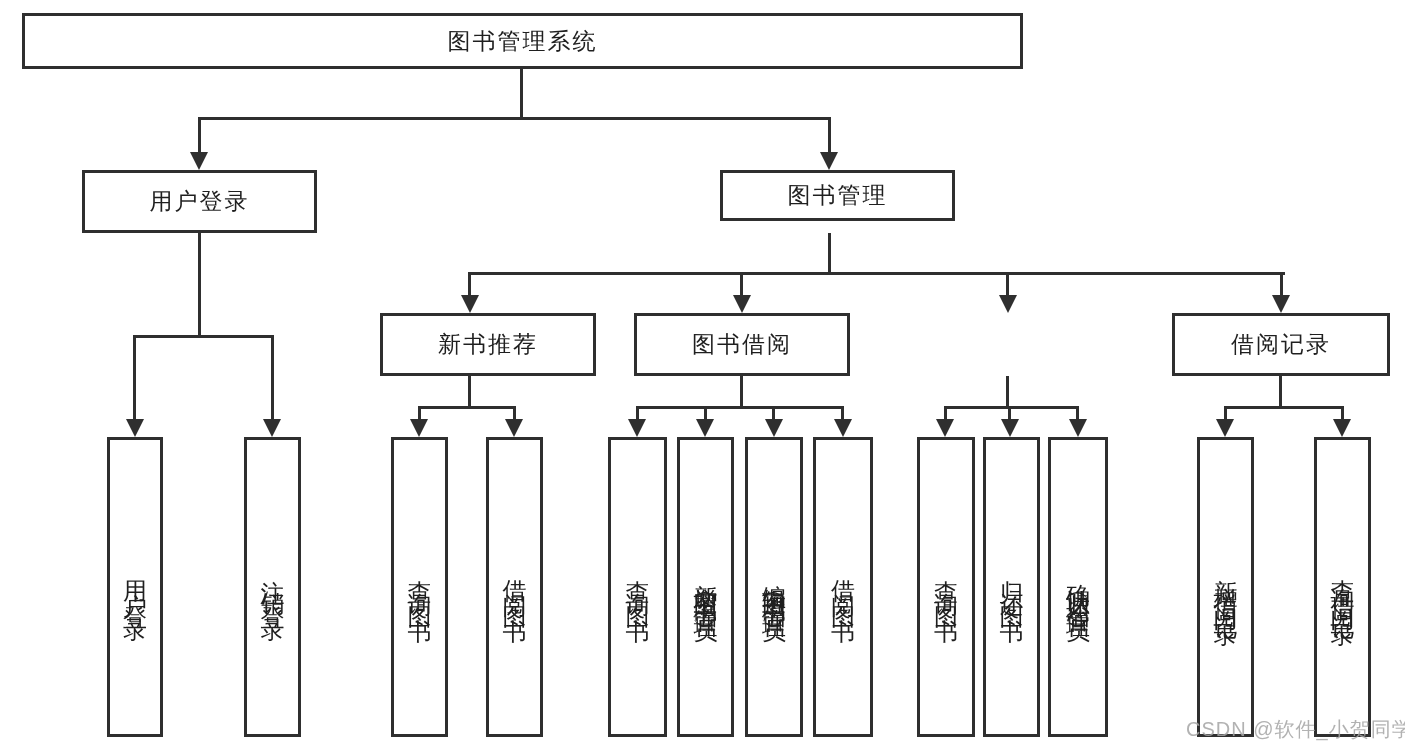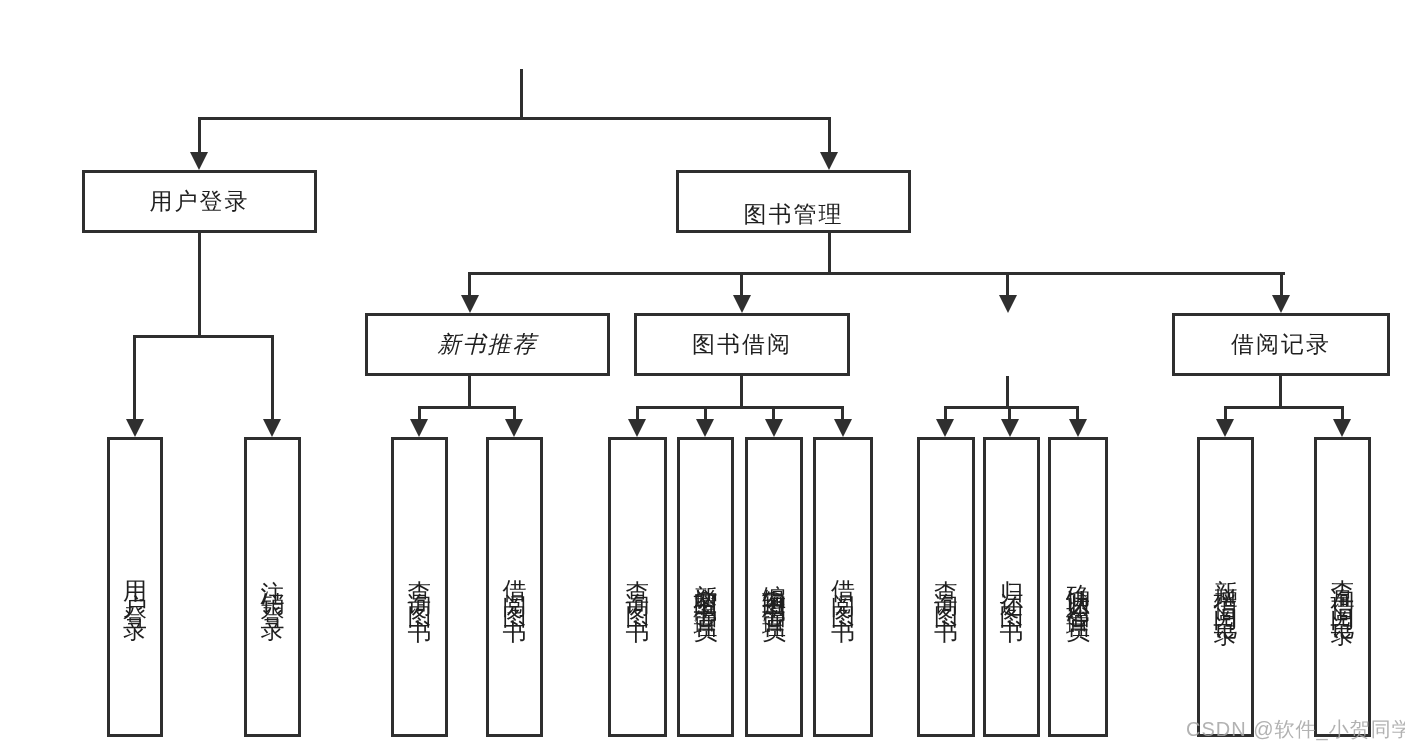--- a/index.html
+++ b/index.html
@@ -20,22 +20,22 @@
   .ln { position:absolute; background:#2f2f2f; }
   .ar { position:absolute; width:0; height:0;
         border-left:9px solid transparent; border-right:9px solid transparent;
         border-top:18px solid #2f2f2f; }
   .watermark { position:absolute; left:1186px; top:716px; font-size:20px;
                color:rgba(165,165,165,0.85); letter-spacing:1px; white-space:nowrap; z-index:5; }
 
   
   #n-root { left:22px;  top:13px;  width:1001px; height:56px; }
   #n-l2a  { left:82px;  top:170px; width:235px; height:63px; }
-  #n-l2b  { left:676px; top:170px; width:235px; height:63px;align-items:flex-end; }
-  #n-l3a  { left:365px;  top:313px; width:245px; height:63px;font-style:italic; }
+  #n-l2b  { left:720px; top:170px; width:235px; height:51px; }
+  #n-l3a  { left:380px;  top:313px; width:216px; height:63px; }
   #n-l3b  { left:634px;  top:313px; width:216px; height:63px; }
   #n-l3c  { left:900px;  top:313px; width:216px; height:63px; }
   #n-l3d  { left:1172px; top:313px; width:218px; height:63px; }
   .leaf   { top:437px; height:300px; }
   #f1  { left:107px;  width:56px; }
   #f2  { left:244px;  width:57px; }
   #f3  { left:391px;  width:57px; }
   #f4  { left:486px;  width:57px; }
   #f5  { left:608px;  width:59px; }
   #f6  { left:677px;  width:57px; }
@@ -105,20 +105,23 @@
   #c-br-d1 { left:1224px; top:406px; width:3px; height:15px; }
   #c-br-d2 { left:1341px; top:406px; width:3px; height:15px; }
   #a-br1   { left:1216px; top:419px; }
   #a-br2   { left:1333px; top:419px; }
 </style>
 </head>
 <body>
 
 <div class="canvas">
 
+  <div class="box" id="n-root">
+    <span class="hlabel">图书管理系统</span>
+  </div>
 
   <div class="box" id="n-l2a">
     <span class="hlabel">用户登录</span>
   </div>
   <div class="box" id="n-l2b">
     <span class="hlabel">图书管理</span>
   </div>
 
   <div class="box" id="n-l3a">
     <span class="hlabel">新书推荐</span>

